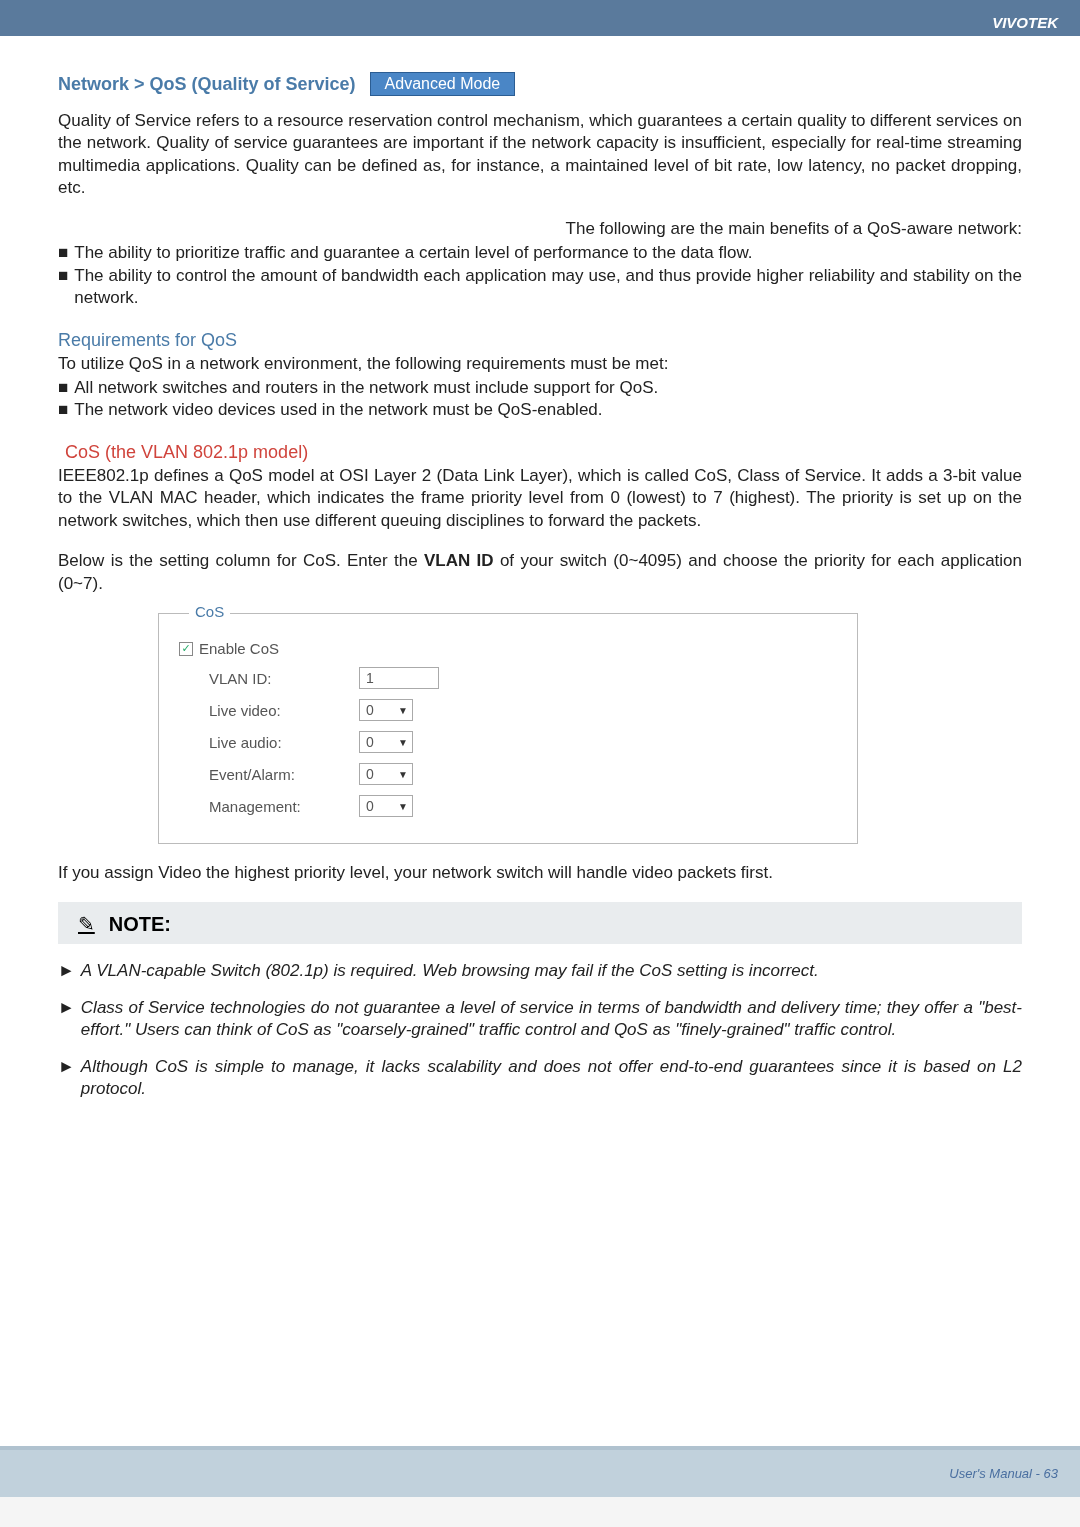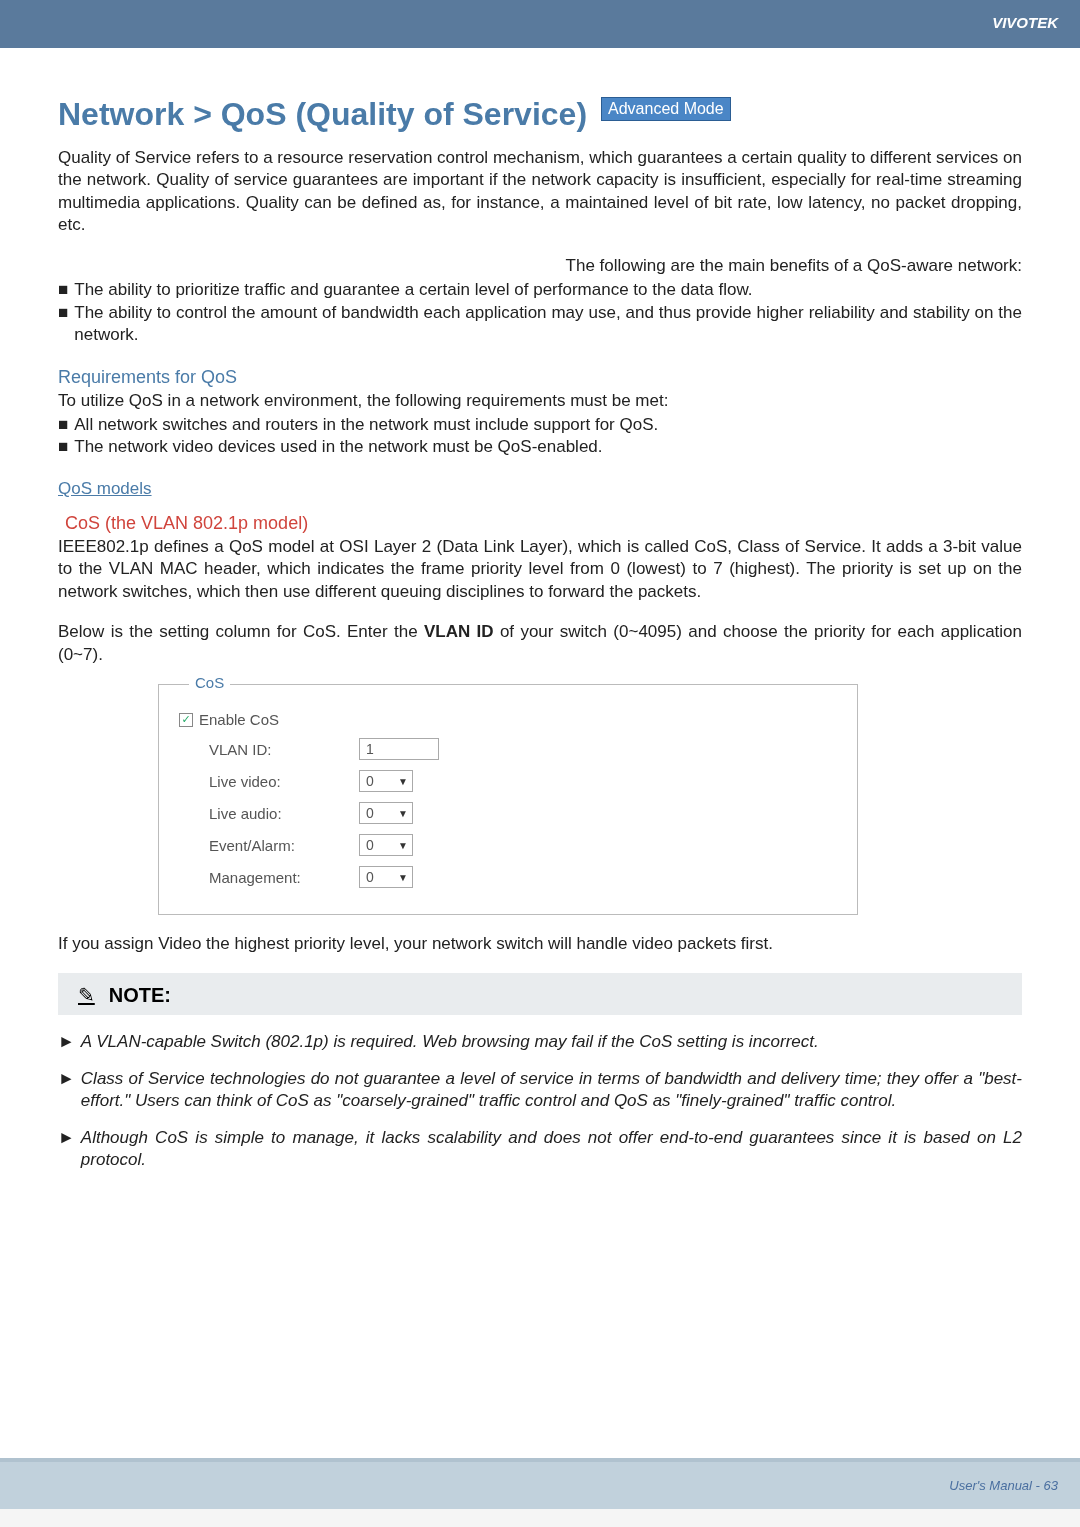--- a/index.html
+++ b/index.html
@@ -5,21 +5,21 @@
   * { margin: 0; padding: 0; box-sizing: border-box; }
   body {
     font-family: Arial, Helvetica, sans-serif;
     background: #f5f5f5;
     width: 1080px;
     height: 1527px;
     position: relative;
   }
   .header-bar {
     background: #5a7a9c;
-    height: 48px;
+    height: 36px;
     width: 100%;
   }
   .header-brand {
     color: #fff;
     font-style: italic;
     font-weight: bold;
     font-size: 15px;
     float: right;
     padding: 14px 22px 0 0;
   }
@@ -30,30 +30,29 @@
     min-height: 1410px;
   }
   .title-line {
     display: flex;
     align-items: center;
     gap: 14px;
     margin-bottom: 14px;
   }
   h1.title {
     color: #4a7ba8;
-    font-size: 32px;
+    font-size: 18px;
     font-weight: bold;
-    margin-top: 12px;
   }
   .mode-badge {
     background: #4a86c6;
     color: #fff;
     border: 1px solid #2b5d93;
     font-size: 16px;
-    padding: 2px 6px;
+    padding: 2px 14px;
   }
   p { font-size: 17px; color: #222; margin-bottom: 18px; line-height: 1.32; }
   p.justify { text-align: justify; }
   .bullet-list { margin-bottom: 20px; }
   .bullet-item {
     display: flex;
     font-size: 17px;
     color: #222;
     line-height: 1.32;
     text-align: justify;
@@ -144,21 +143,20 @@
     <div class="bullet-item">
       <span class="sq">■</span>
       <span class="txt">All network switches and routers in the network must include support for QoS.</span>
     </div>
     <div class="bullet-item">
       <span class="sq">■</span>
       <span class="txt">The network video devices used in the network must be QoS-enabled.</span>
     </div>
   </div>
 
-  <h3 class="qos">QoS models</h3>
 
   <h3 class="cos">CoS (the VLAN 802.1p model)</h3>
   <p class="justify">IEEE802.1p defines a QoS model at OSI Layer 2 (Data Link Layer), which is called CoS, Class of Service. It adds a 3-bit value to the VLAN MAC header, which indicates the frame priority level from 0 (lowest) to 7 (highest). The priority is set up on the network switches, which then use different queuing disciplines to forward the packets.</p>
 
   <p class="justify">
     <span>Below is the setting column for CoS. Enter the </span><b>VLAN ID</b><span> of your switch (0~4095) and choose the priority for each application (0~7).</span>
   </p>
 
   <div class="cos-box">
     <div class="cos-legend">CoS</div>

